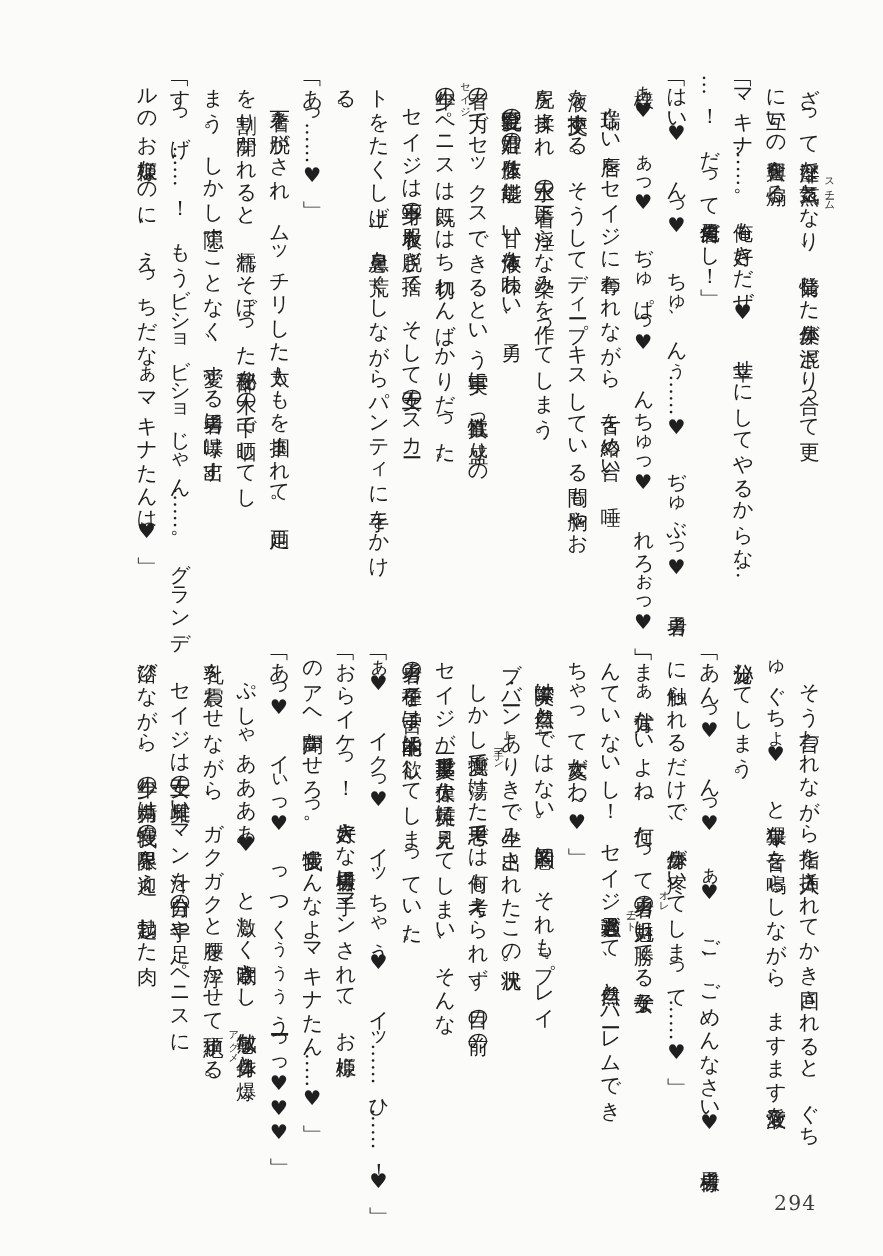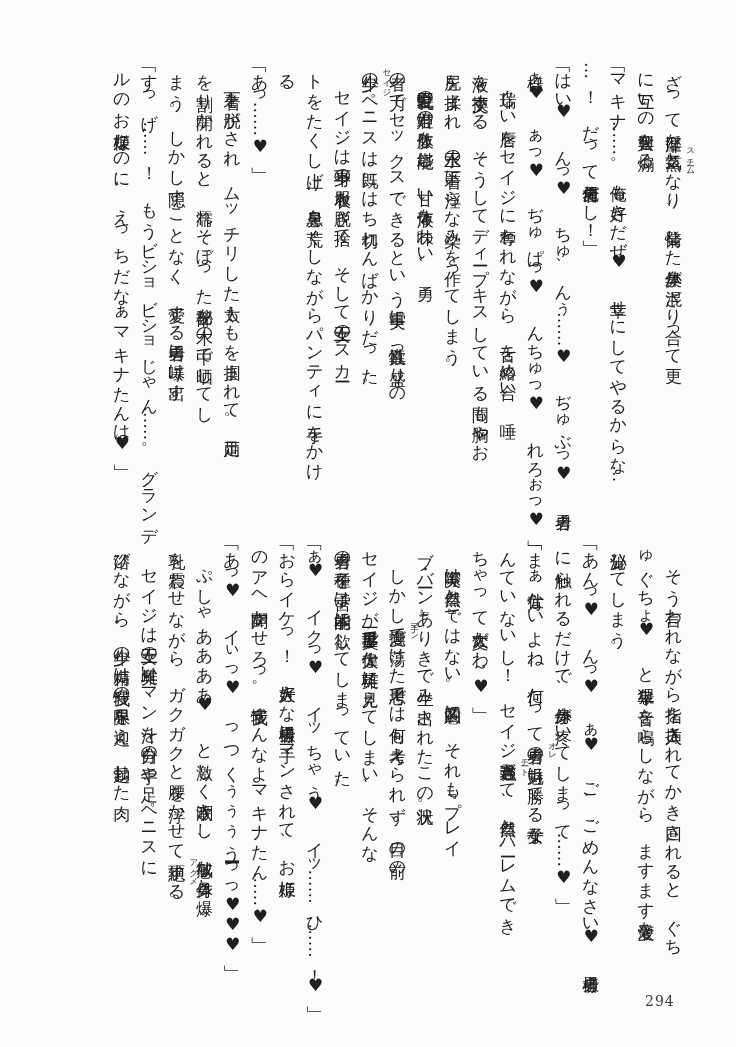--- a/index.html
+++ b/index.html
@@ -55,21 +55,21 @@
     font-size: 8.5px;
     line-height: 8.5px;
     letter-spacing: 0;
     color: #2a2a2a;
   }
 
   .pagenum {
     position: absolute;
     left: 645px;
     top: 993px;
-    font-size: 14px;
+    font-size: 17px;
     letter-spacing: 1px;
     color: #3d3d3d;
     writing-mode: horizontal-tb;
   }
 </style>
 </head>
 <body>
 
 <div class="page">
   <section class="tblock top">

